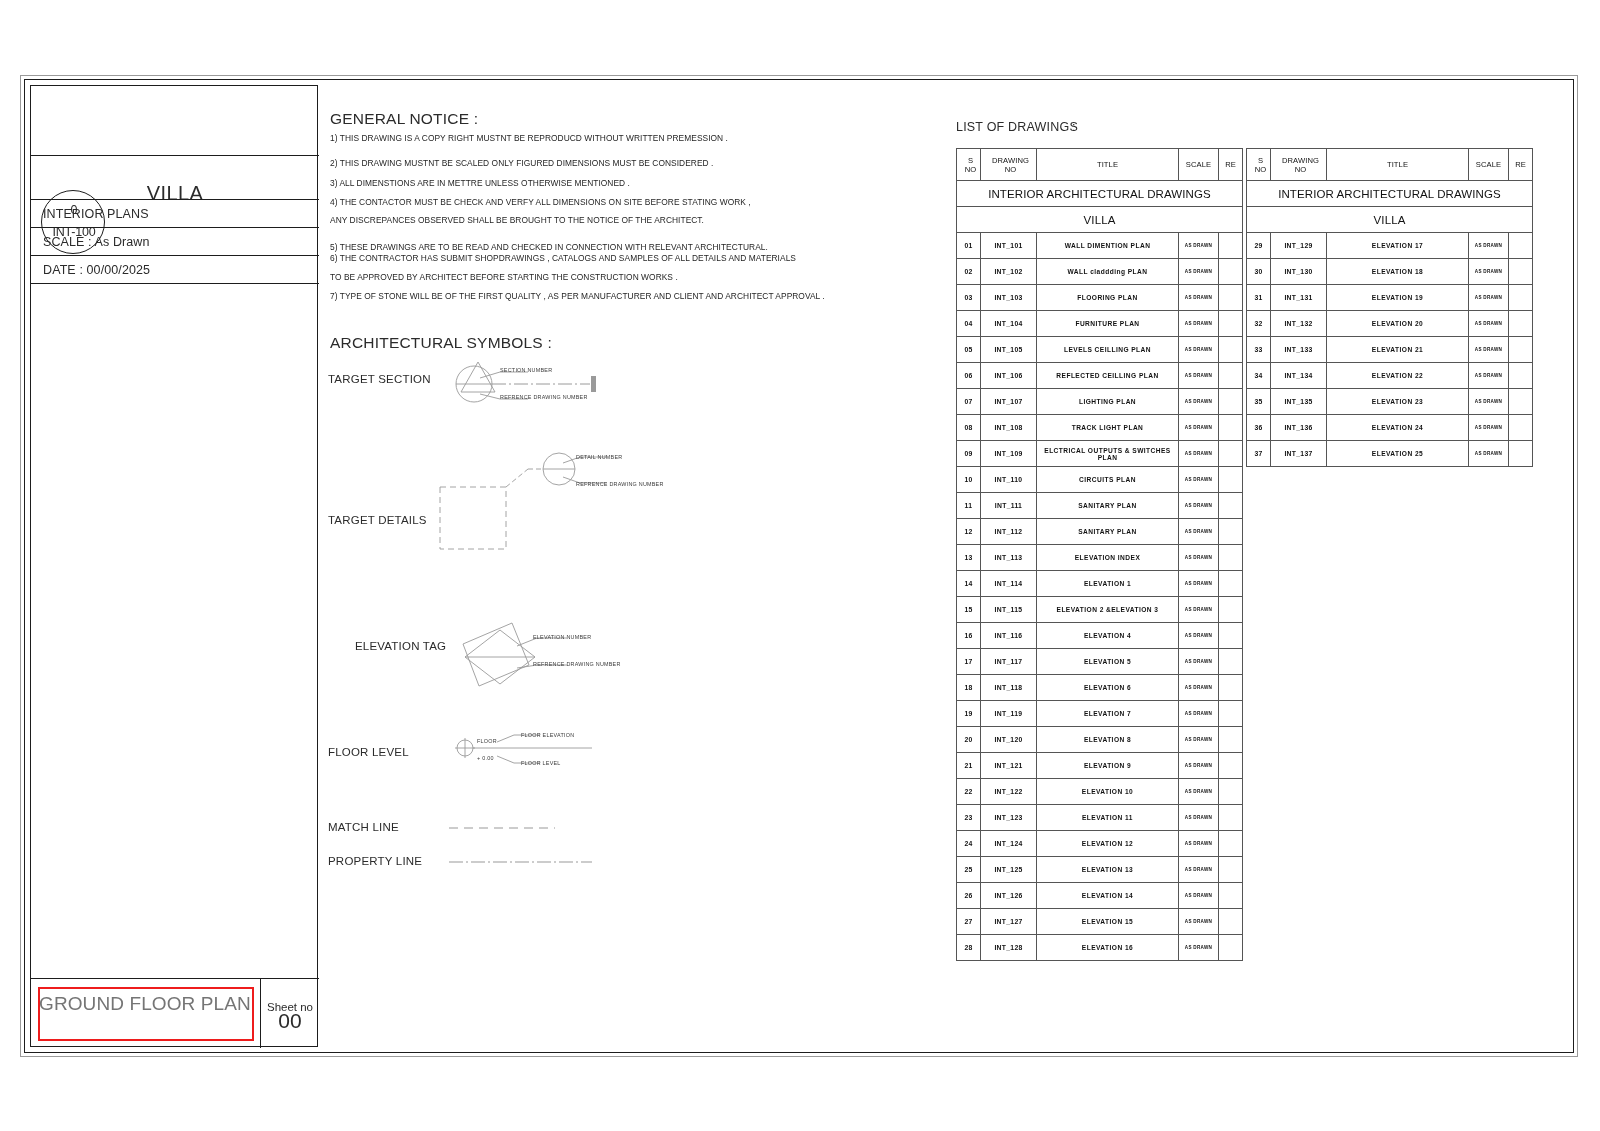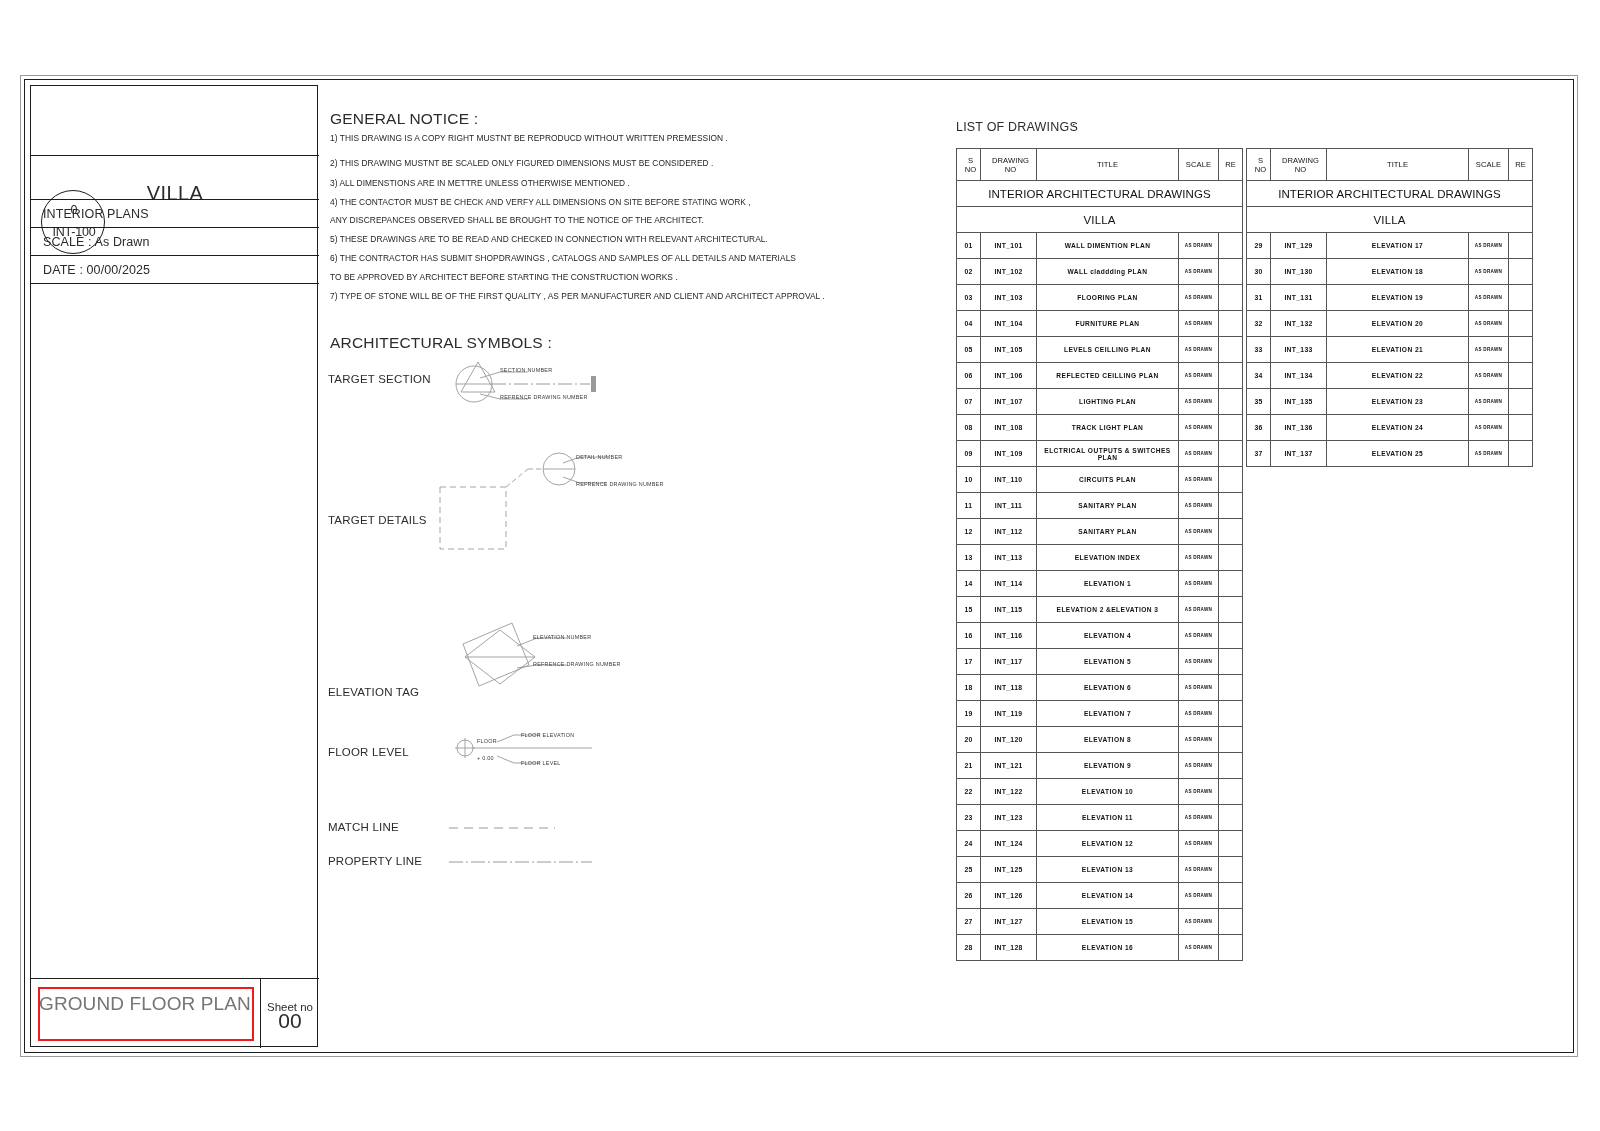--- a/index.html
+++ b/index.html
@@ -239,21 +239,21 @@
     </div>
   </div>
 
   <div class="section-head" style="left:330px;top:110px;">GENERAL NOTICE :</div>
 
   <div class="notice-line" style="top:133px;">1) THIS DRAWING IS A COPY RIGHT MUSTNT BE REPRODUCD WITHOUT WRITTEN PREMESSION .</div>
   <div class="notice-line" style="top:158px;">2) THIS DRAWING MUSTNT BE SCALED ONLY FIGURED DIMENSIONS MUST BE CONSIDERED .</div>
   <div class="notice-line" style="top:178px;">3) ALL DIMENSTIONS ARE IN METTRE UNLESS OTHERWISE MENTIONED .</div>
   <div class="notice-line" style="top:197px;">4) THE CONTACTOR MUST BE CHECK AND VERFY ALL DIMENSIONS ON SITE BEFORE STATING WORK ,</div>
   <div class="notice-line" style="top:215px;text-align:right;">ANY DISCREPANCES OBSERVED SHALL BE BROUGHT TO THE NOTICE OF THE ARCHITECT.</div>
-  <div class="notice-line" style="top:234px;">5) THESE DRAWINGS ARE TO BE READ AND CHECKED IN CONNECTION WITH RELEVANT ARCHITECTURAL.</div>
+  <div class="notice-line" style="top:242px;">5) THESE DRAWINGS ARE TO BE READ AND CHECKED IN CONNECTION WITH RELEVANT ARCHITECTURAL.</div>
   <div class="notice-line" style="top:253px;">6) THE CONTRACTOR HAS SUBMIT SHOPDRAWINGS , CATALOGS AND SAMPLES OF ALL DETAILS AND MATERIALS</div>
   <div class="notice-line" style="top:272px;">TO BE APPROVED BY ARCHITECT BEFORE STARTING THE CONSTRUCTION WORKS .</div>
   <div class="notice-line" style="top:291px;">7) TYPE OF STONE WILL BE OF THE FIRST QUALITY , AS PER MANUFACTURER AND CLIENT AND ARCHITECT APPROVAL .</div>
 
   <div class="section-head" style="left:330px;top:334px;">ARCHITECTURAL SYMBOLS :</div>
 
   <div class="sym-label" style="top:373px;">TARGET SECTION</div>
   <svg class="sym-canvas" style="left:440px;top:352px;" width="170" height="56">
     <polygon points="21,40 38,10 55,40" fill="none" stroke="#9a9a9a" stroke-width="0.9"></polygon>
     <circle cx="34" cy="32" r="18" fill="none" stroke="#9a9a9a" stroke-width="0.9"></circle>
@@ -276,21 +276,21 @@
     <circle cx="127" cy="17" r="16" fill="none" stroke="#9a9a9a" stroke-width="0.9"></circle>
     <line x1="111" y1="17" x2="143" y2="17" stroke="#9a9a9a" stroke-width="0.9"></line>
     <line x1="131" y1="11" x2="148" y2="5" stroke="#9a9a9a" stroke-width="0.9"></line>
     <line x1="148" y1="5" x2="175" y2="5" stroke="#9a9a9a" stroke-width="0.9"></line>
     <line x1="131" y1="25" x2="148" y2="31" stroke="#9a9a9a" stroke-width="0.9"></line>
     <line x1="148" y1="31" x2="175" y2="31" stroke="#9a9a9a" stroke-width="0.9"></line>
   </svg>
   <div class="sym-anno" style="left:576px;top:454px;">DETAIL NUMBER</div>
   <div class="sym-anno" style="left:576px;top:481px;">REFRENCE DRAWING NUMBER</div>
 
-  <div class="sym-label" style="top:686px;">ELEVATION TAG</div>
+  <div class="sym-label" style="top:640px;margin-left:27px;">ELEVATION TAG</div>
   <svg class="sym-canvas" style="left:455px;top:620px;" width="200" height="80">
     <polygon points="45,10 80,37 45,64 10,37" fill="none" stroke="#9a9a9a" stroke-width="0.9"></polygon>
     <polygon points="57,3 74,45 24,66 8,24" fill="none" stroke="#9a9a9a" stroke-width="0.9"></polygon>
     <line x1="10" y1="37" x2="80" y2="37" stroke="#9a9a9a" stroke-width="0.9"></line>
     <line x1="62" y1="26" x2="82" y2="18" stroke="#9a9a9a" stroke-width="0.9"></line>
     <line x1="82" y1="18" x2="112" y2="18" stroke="#9a9a9a" stroke-width="0.9"></line>
     <line x1="62" y1="48" x2="82" y2="45" stroke="#9a9a9a" stroke-width="0.9"></line>
     <line x1="82" y1="45" x2="112" y2="45" stroke="#9a9a9a" stroke-width="0.9"></line>
   </svg>
   <div class="sym-anno" style="left:533px;top:634px;">ELEVATION NUMBER</div>

